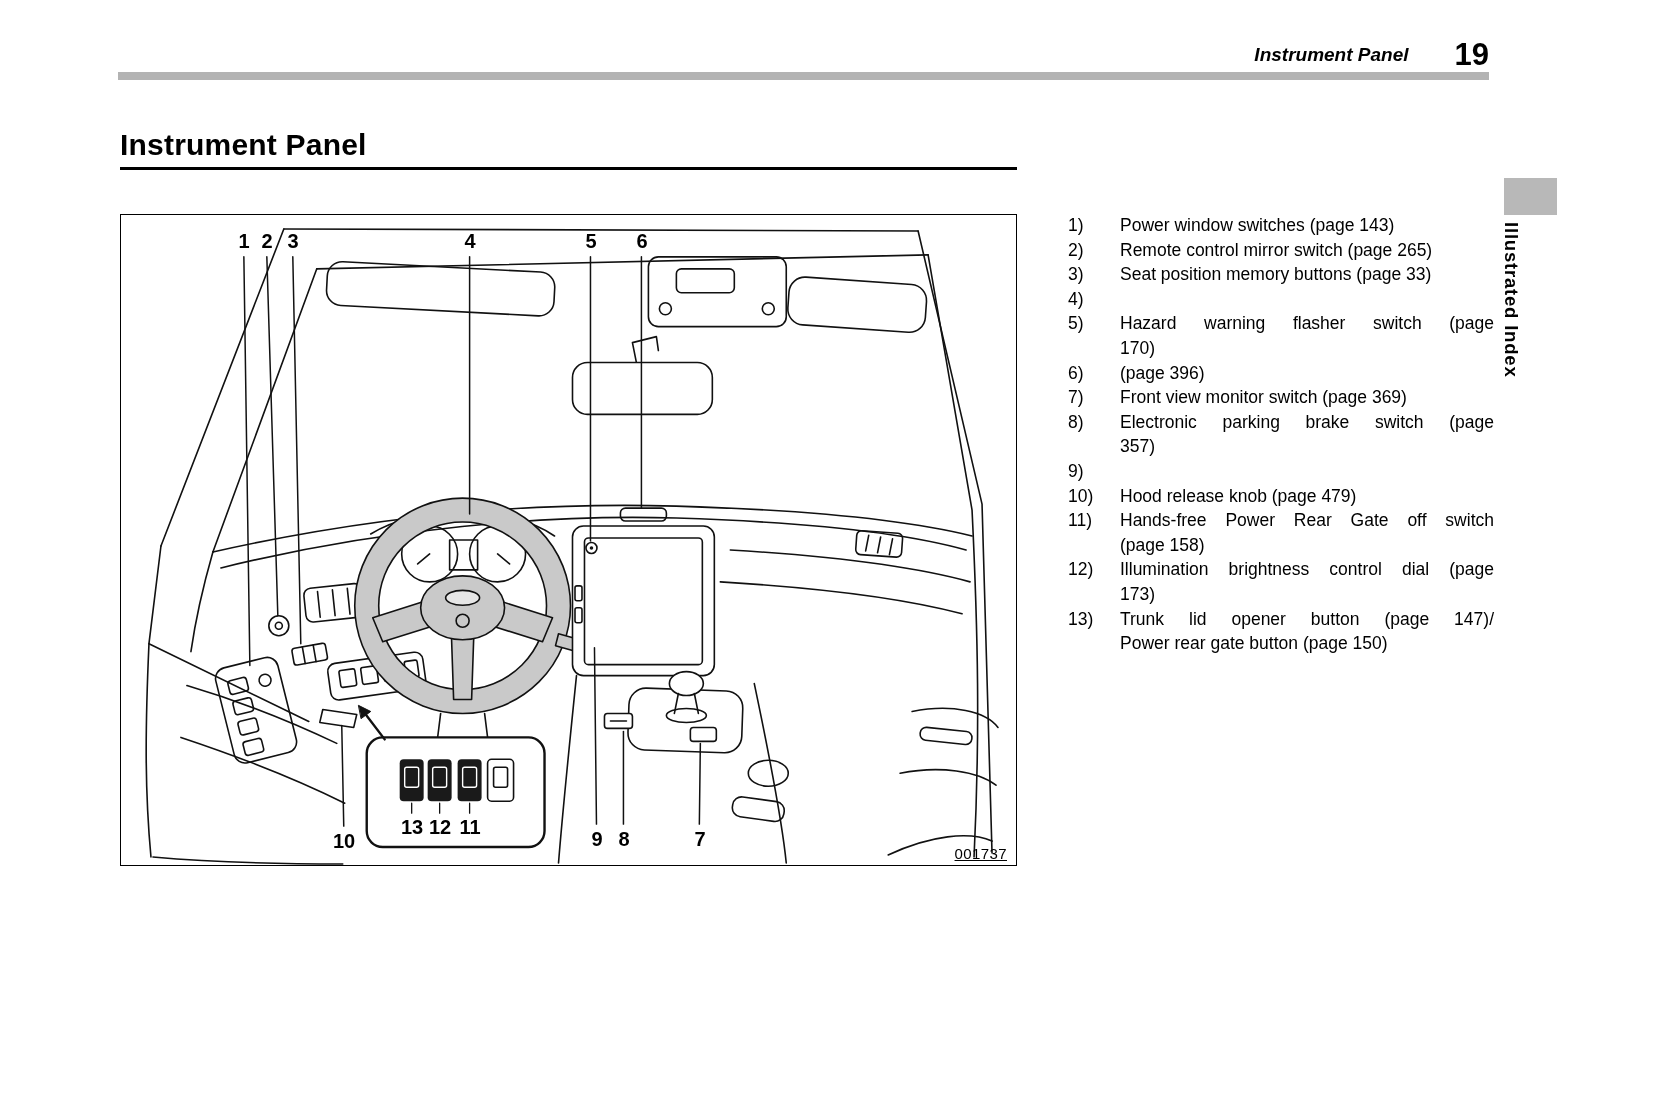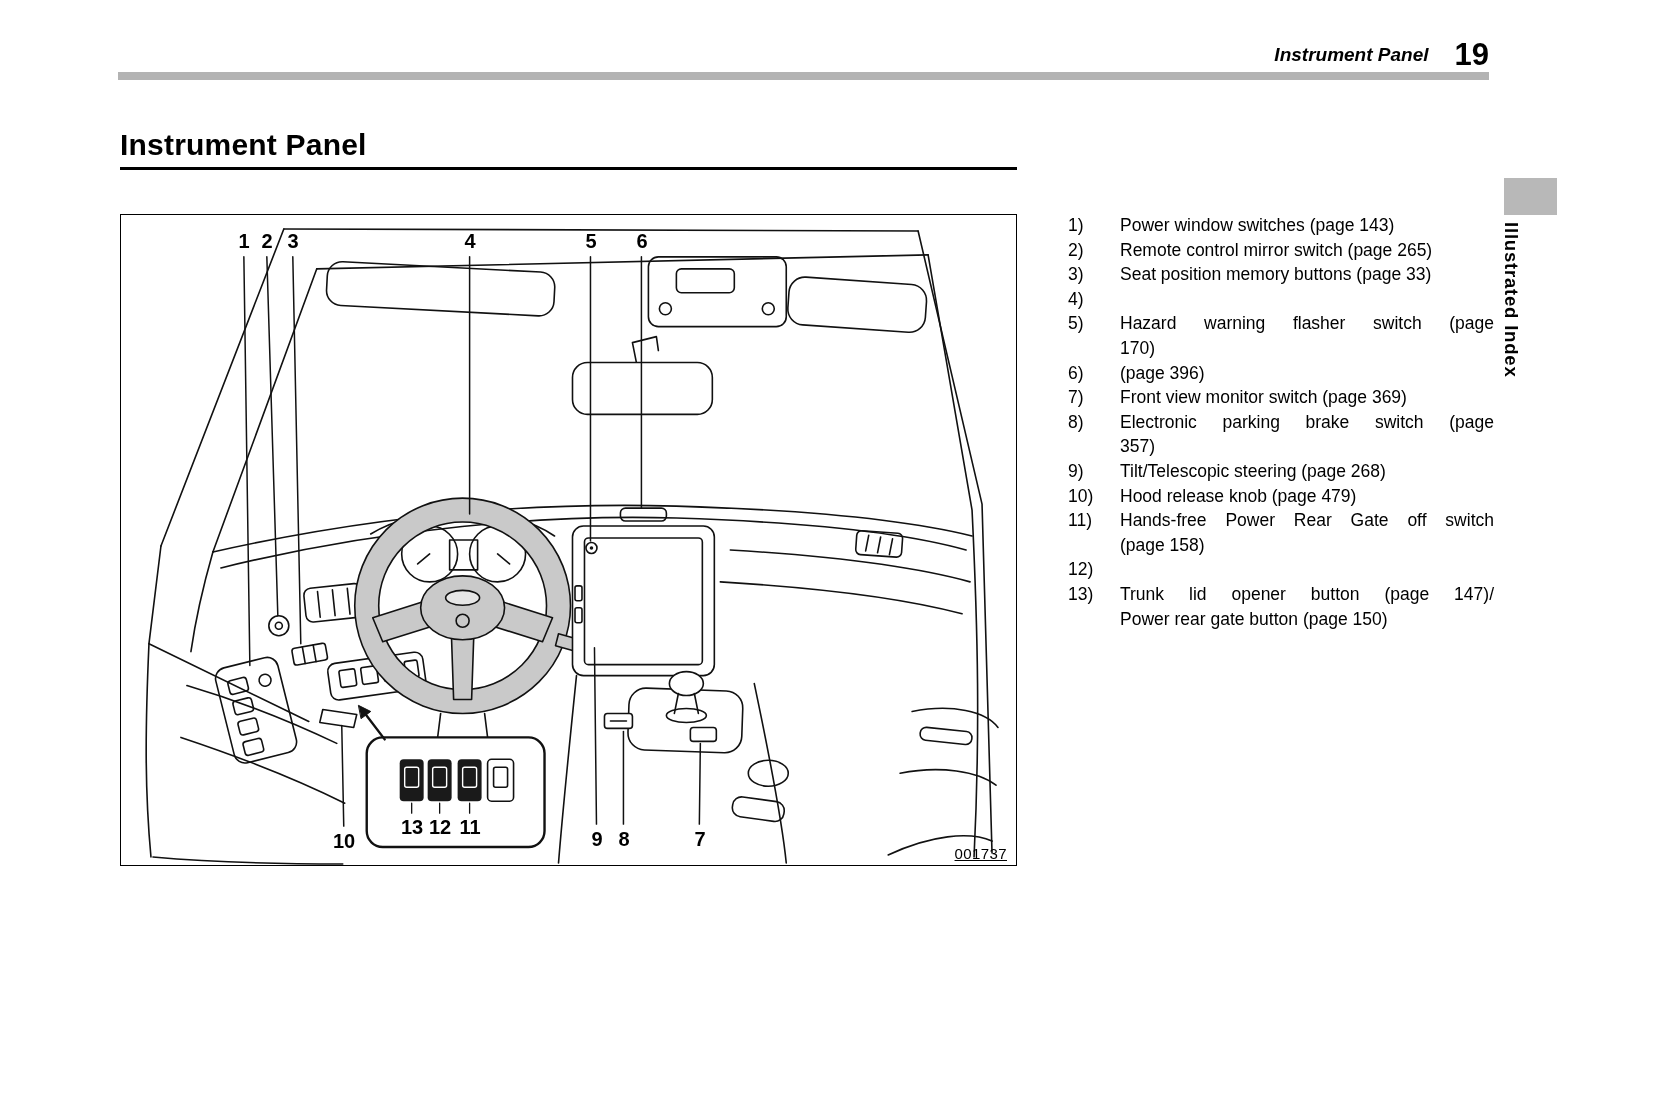--- a/index.html
+++ b/index.html
@@ -5,21 +5,21 @@
   * { margin:0; padding:0; box-sizing:border-box; }
   html,body { background:#ffffff; }
   body {
     width:1671px; height:1114px; position:relative; overflow:hidden;
     font-family:"Liberation Sans", sans-serif; color:#000;
   }
   
   .running-head{ position:absolute; left:118px; top:30px; width:1371px; height:40px;
     display:flex; align-items:flex-end; justify-content:flex-end; gap:26px; }
   .running-title{ font-style:italic; font-weight:bold; font-size:19px; padding-bottom:4px; }
-  .running-page{ font-weight:bold; font-size:31px; line-height:1; }
+  .running-page{ font-weight:bold; font-size:31px; line-height:1;margin-left:20px; }
   .head-rule{ position:absolute; left:118px; top:72px; width:1371px; height:8px; background:#b3b3b3; }
   
   .page-title{ position:absolute; left:120px; top:128px; font-size:30px; font-weight:bold; letter-spacing:0.2px; }
   .title-rule{ position:absolute; left:120px; top:167px; width:897px; height:3px; background:#000; }
   
   .figure{ position:absolute; left:120px; top:214px; width:897px; height:652px; border:1.6px solid #000; background:#fff; }
   .figure svg{ position:absolute; left:0; top:0; width:100%; height:100%; }
   .callout{ position:absolute; transform:translateX(-50%); font-weight:bold; font-size:20px; line-height:1; }
   .fig-code{ position:absolute; left:886px; top:630px; transform:translateX(-100%); font-size:15px; letter-spacing:0.4px;text-decoration:underline; }
   
@@ -262,39 +262,40 @@
   </div>
   <div class="legend-item">
     <div class="legend-num">8)</div>
     <div class="legend-text">
       <div class="jline">Electronic parking brake switch (page</div>
       <div>357)</div>
     </div>
   </div>
   <div class="legend-item">
     <div class="legend-num">9)</div>
-    <div class="legend-text">
-      <div>Tilt/Telescopic steering (page 268)</div>
-    </div>
   </div>
   <div class="legend-item">
     <div class="legend-num">10)</div>
     <div class="legend-text">
       <div>Hood release knob (page 479)</div>
     </div>
   </div>
   <div class="legend-item">
     <div class="legend-num">11)</div>
     <div class="legend-text">
       <div class="jline">Hands-free Power Rear Gate off switch</div>
       <div>(page 158)</div>
     </div>
   </div>
   <div class="legend-item">
     <div class="legend-num">12)</div>
+    <div class="legend-text">
+      <div class="jline">Illumination brightness control dial (page</div>
+      <div>173)</div>
+    </div>
   </div>
   <div class="legend-item">
     <div class="legend-num">13)</div>
     <div class="legend-text">
       <div class="jline">Trunk lid opener button (page 147)/</div>
       <div>Power rear gate button (page 150)</div>
     </div>
   </div>
 </div>
 

